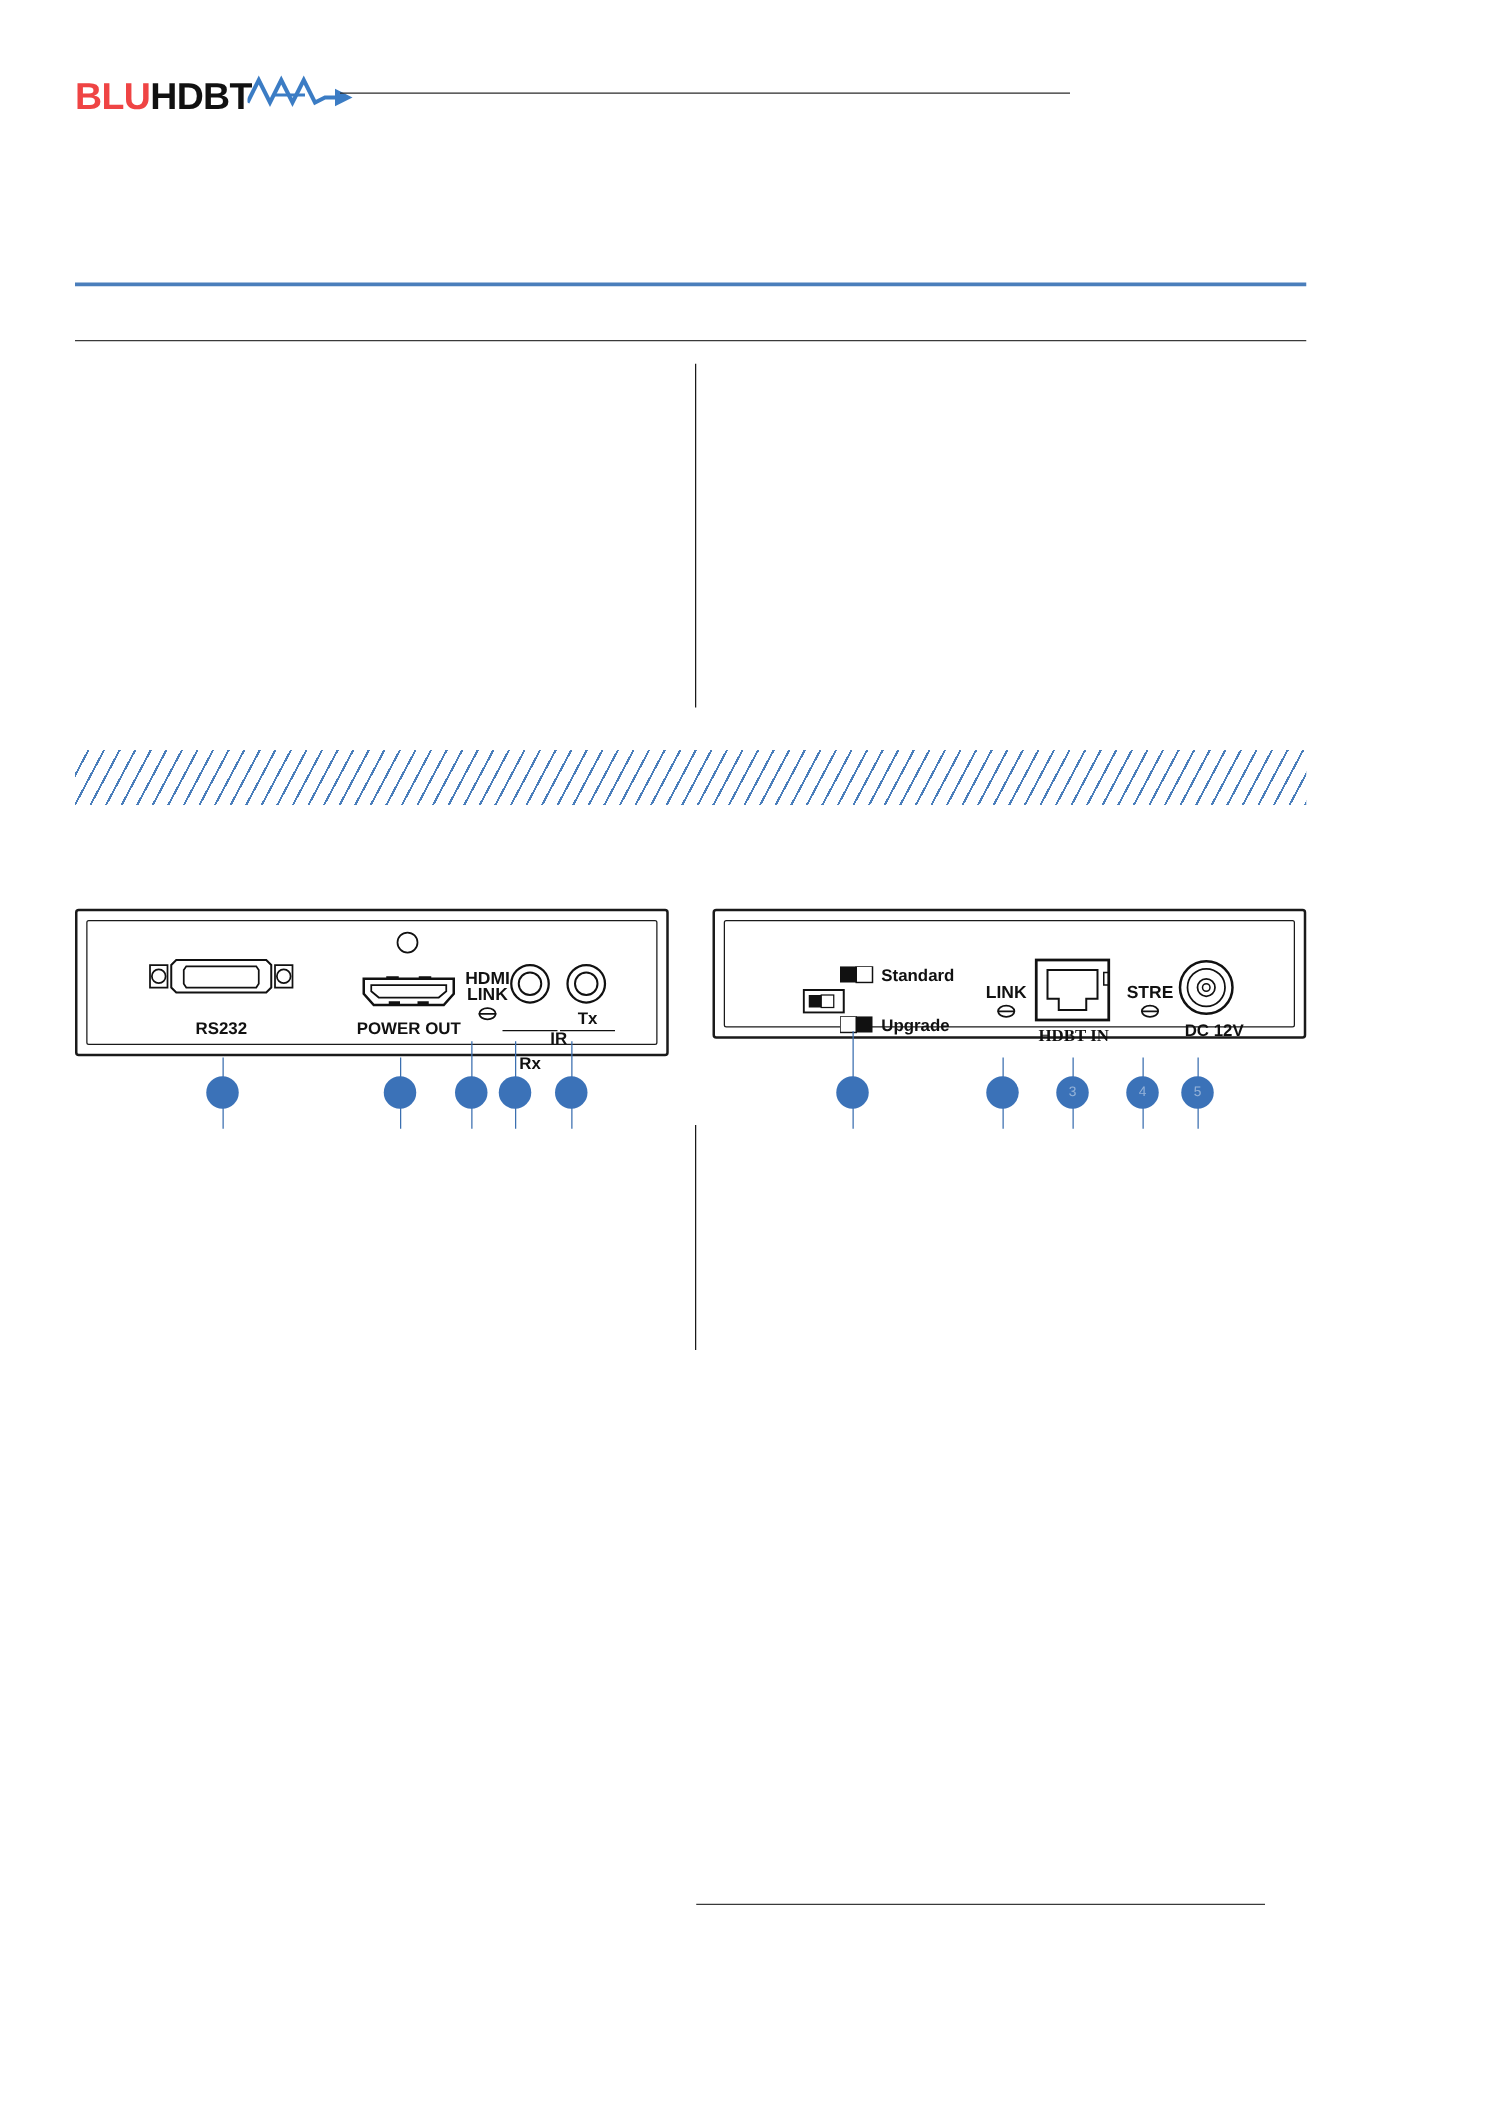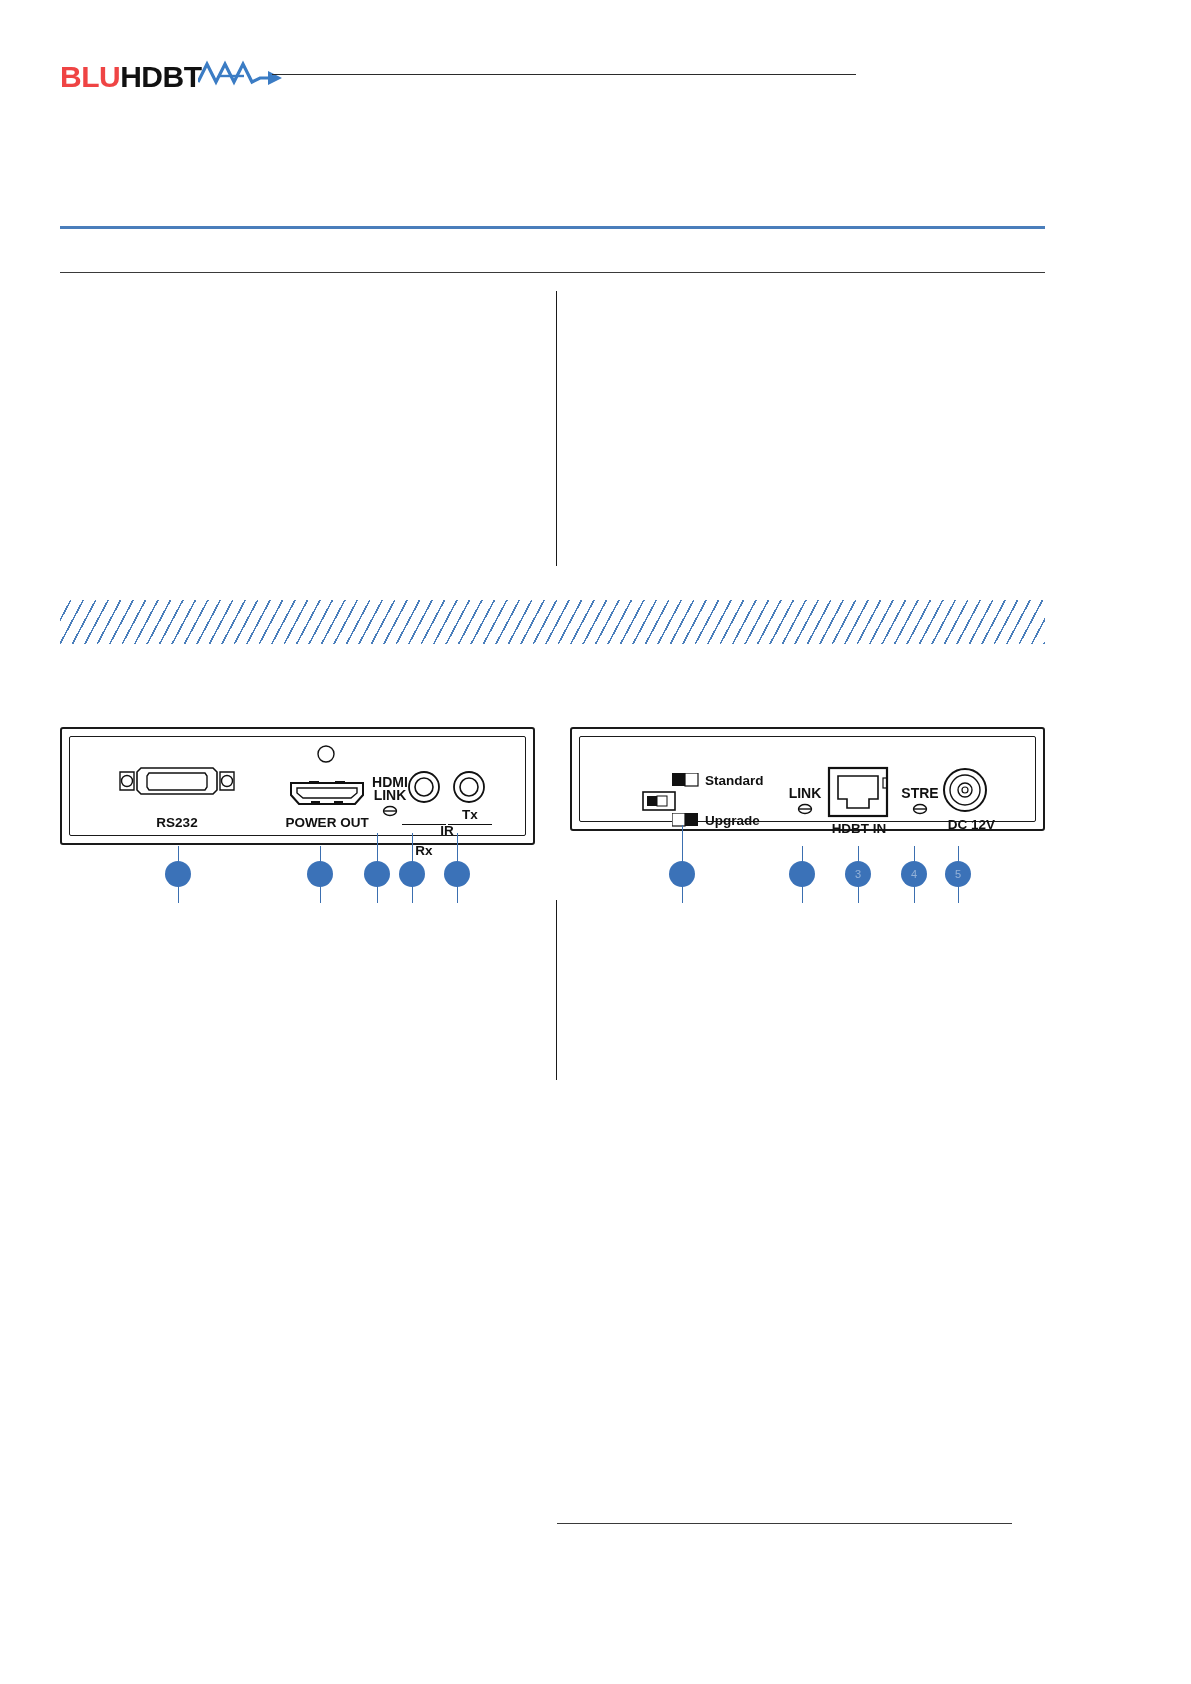--- a/index.html
+++ b/index.html
@@ -168,21 +168,21 @@
     <svg class="port" style="left:225px;top:73px;" width="16" height="14">
       <ellipse cx="8" cy="7" rx="6.5" ry="4.5" fill="none" stroke="#111" stroke-width="1.4"></ellipse>
       <line x1="1" y1="7" x2="15" y2="7" stroke="#111" stroke-width="1.4"></line>
     </svg>
 
     <svg class="port" style="left:255px;top:37px;" width="62" height="52">
       <rect x="2" y="2" width="58" height="48" fill="none" stroke="#111" stroke-width="2.2"></rect>
       <path d="M11 10 L51 10 L51 33 L42 33 L42 42 L20 42 L20 33 L11 33 Z" fill="none" stroke="#111" stroke-width="1.6"></path>
       <rect x="56" y="12" width="4" height="10" fill="none" stroke="#111" stroke-width="1.2"></rect>
     </svg>
-    <div class="port-label" style="left:248px;top:92px;width:78px;">HDBT IN</div>
+    <div class="port-label" style="left:248px;top:92px;width:78px;font-family:Liberation Serif, serif;">HDBT IN</div>
 
     <div class="port-label small" style="left:322px;top:58px;width:52px;">STRE</div>
     <svg class="port" style="left:340px;top:73px;" width="16" height="14">
       <ellipse cx="8" cy="7" rx="6.5" ry="4.5" fill="none" stroke="#111" stroke-width="1.4"></ellipse>
       <line x1="1" y1="7" x2="15" y2="7" stroke="#111" stroke-width="1.4"></line>
     </svg>
 
     <svg class="port" style="left:370px;top:38px;" width="46" height="46">
       <circle cx="23" cy="23" r="21" fill="none" stroke="#111" stroke-width="2"></circle>
       <circle cx="23" cy="23" r="15" fill="none" stroke="#111" stroke-width="1.4"></circle>

